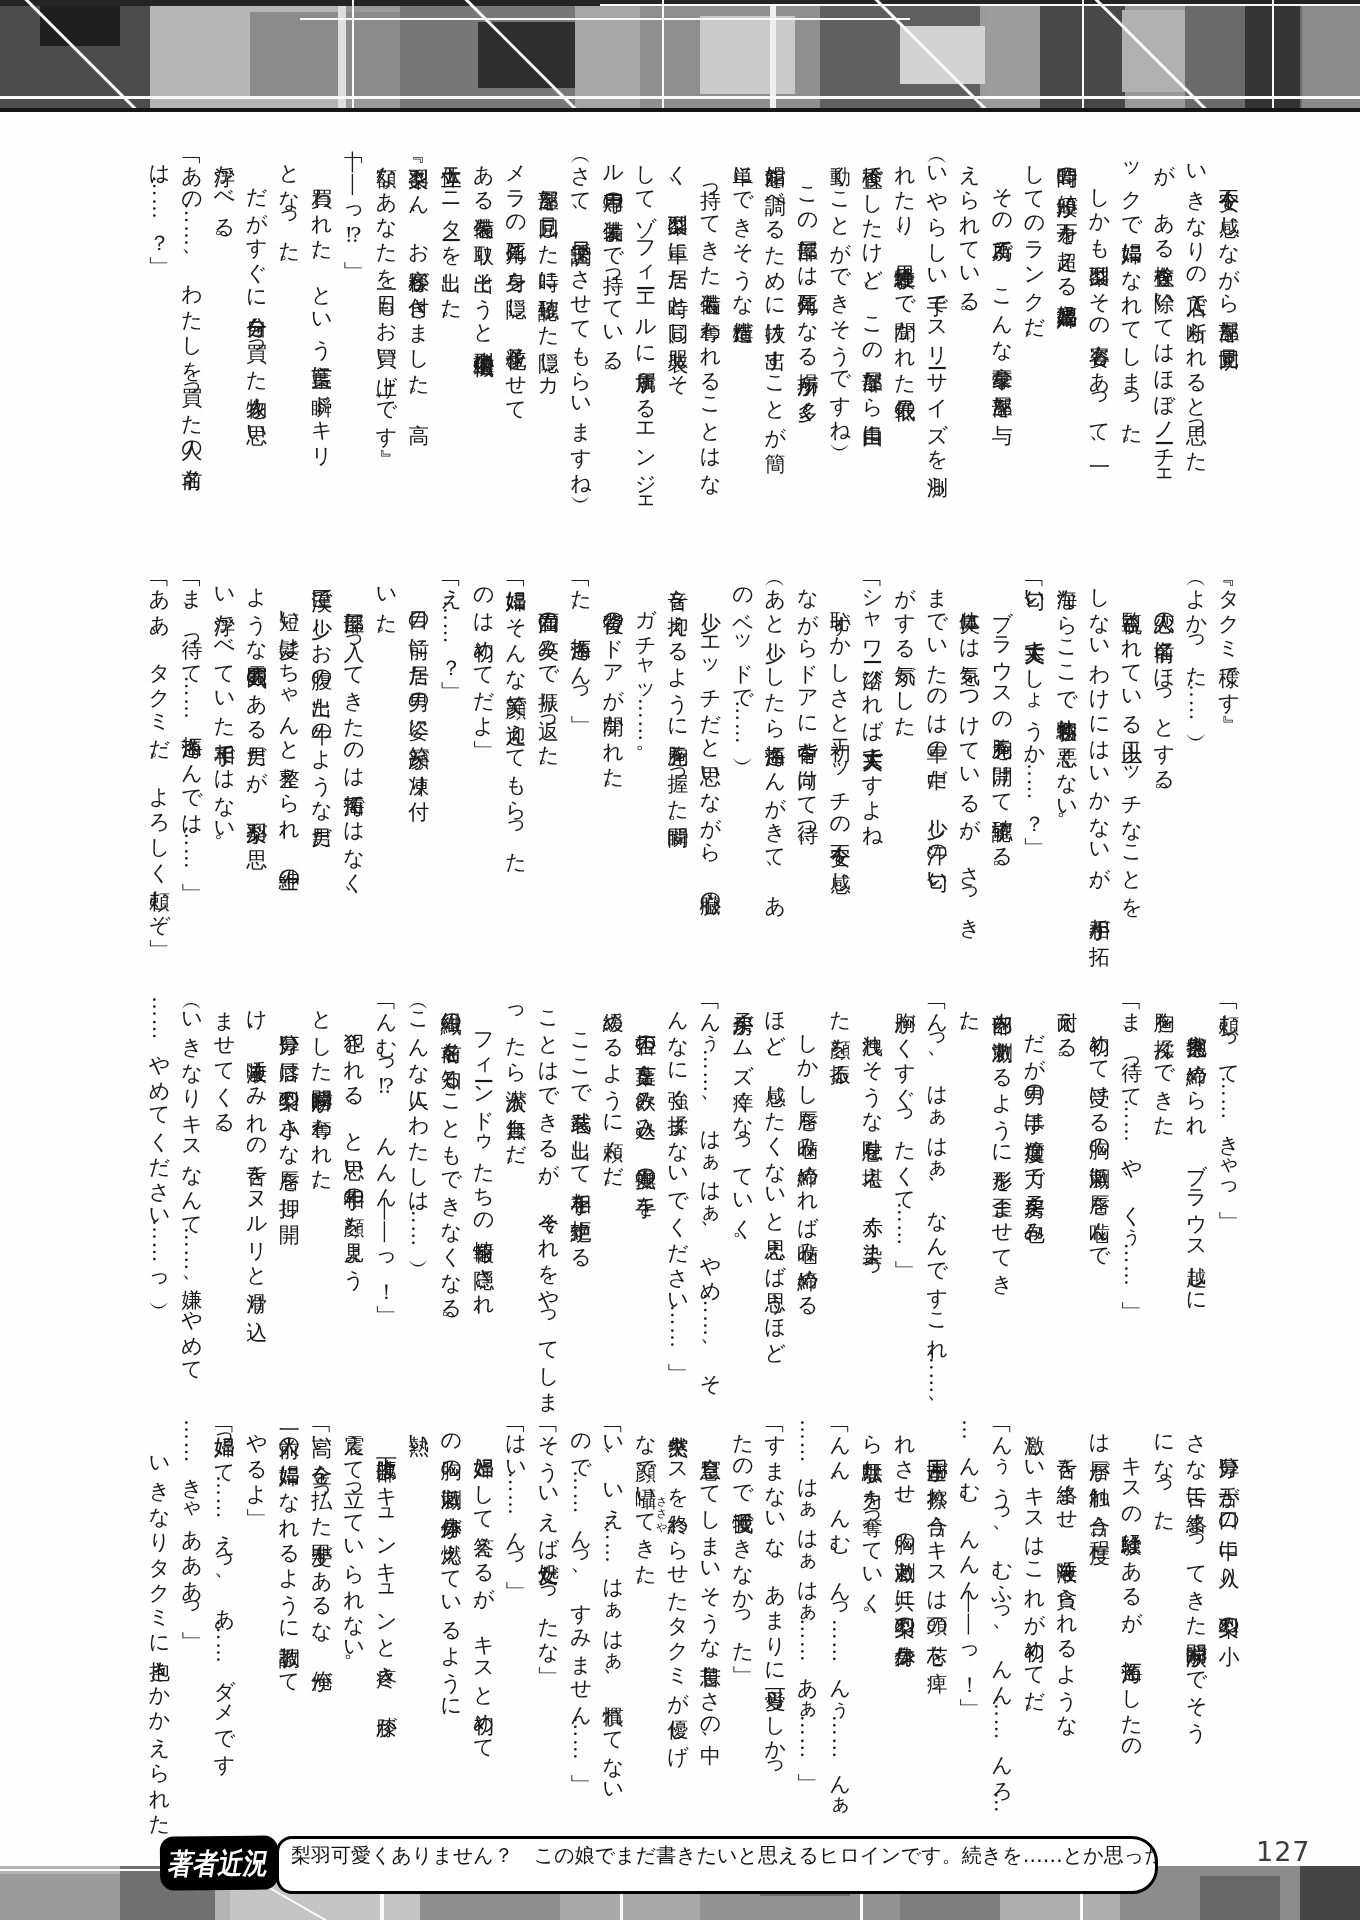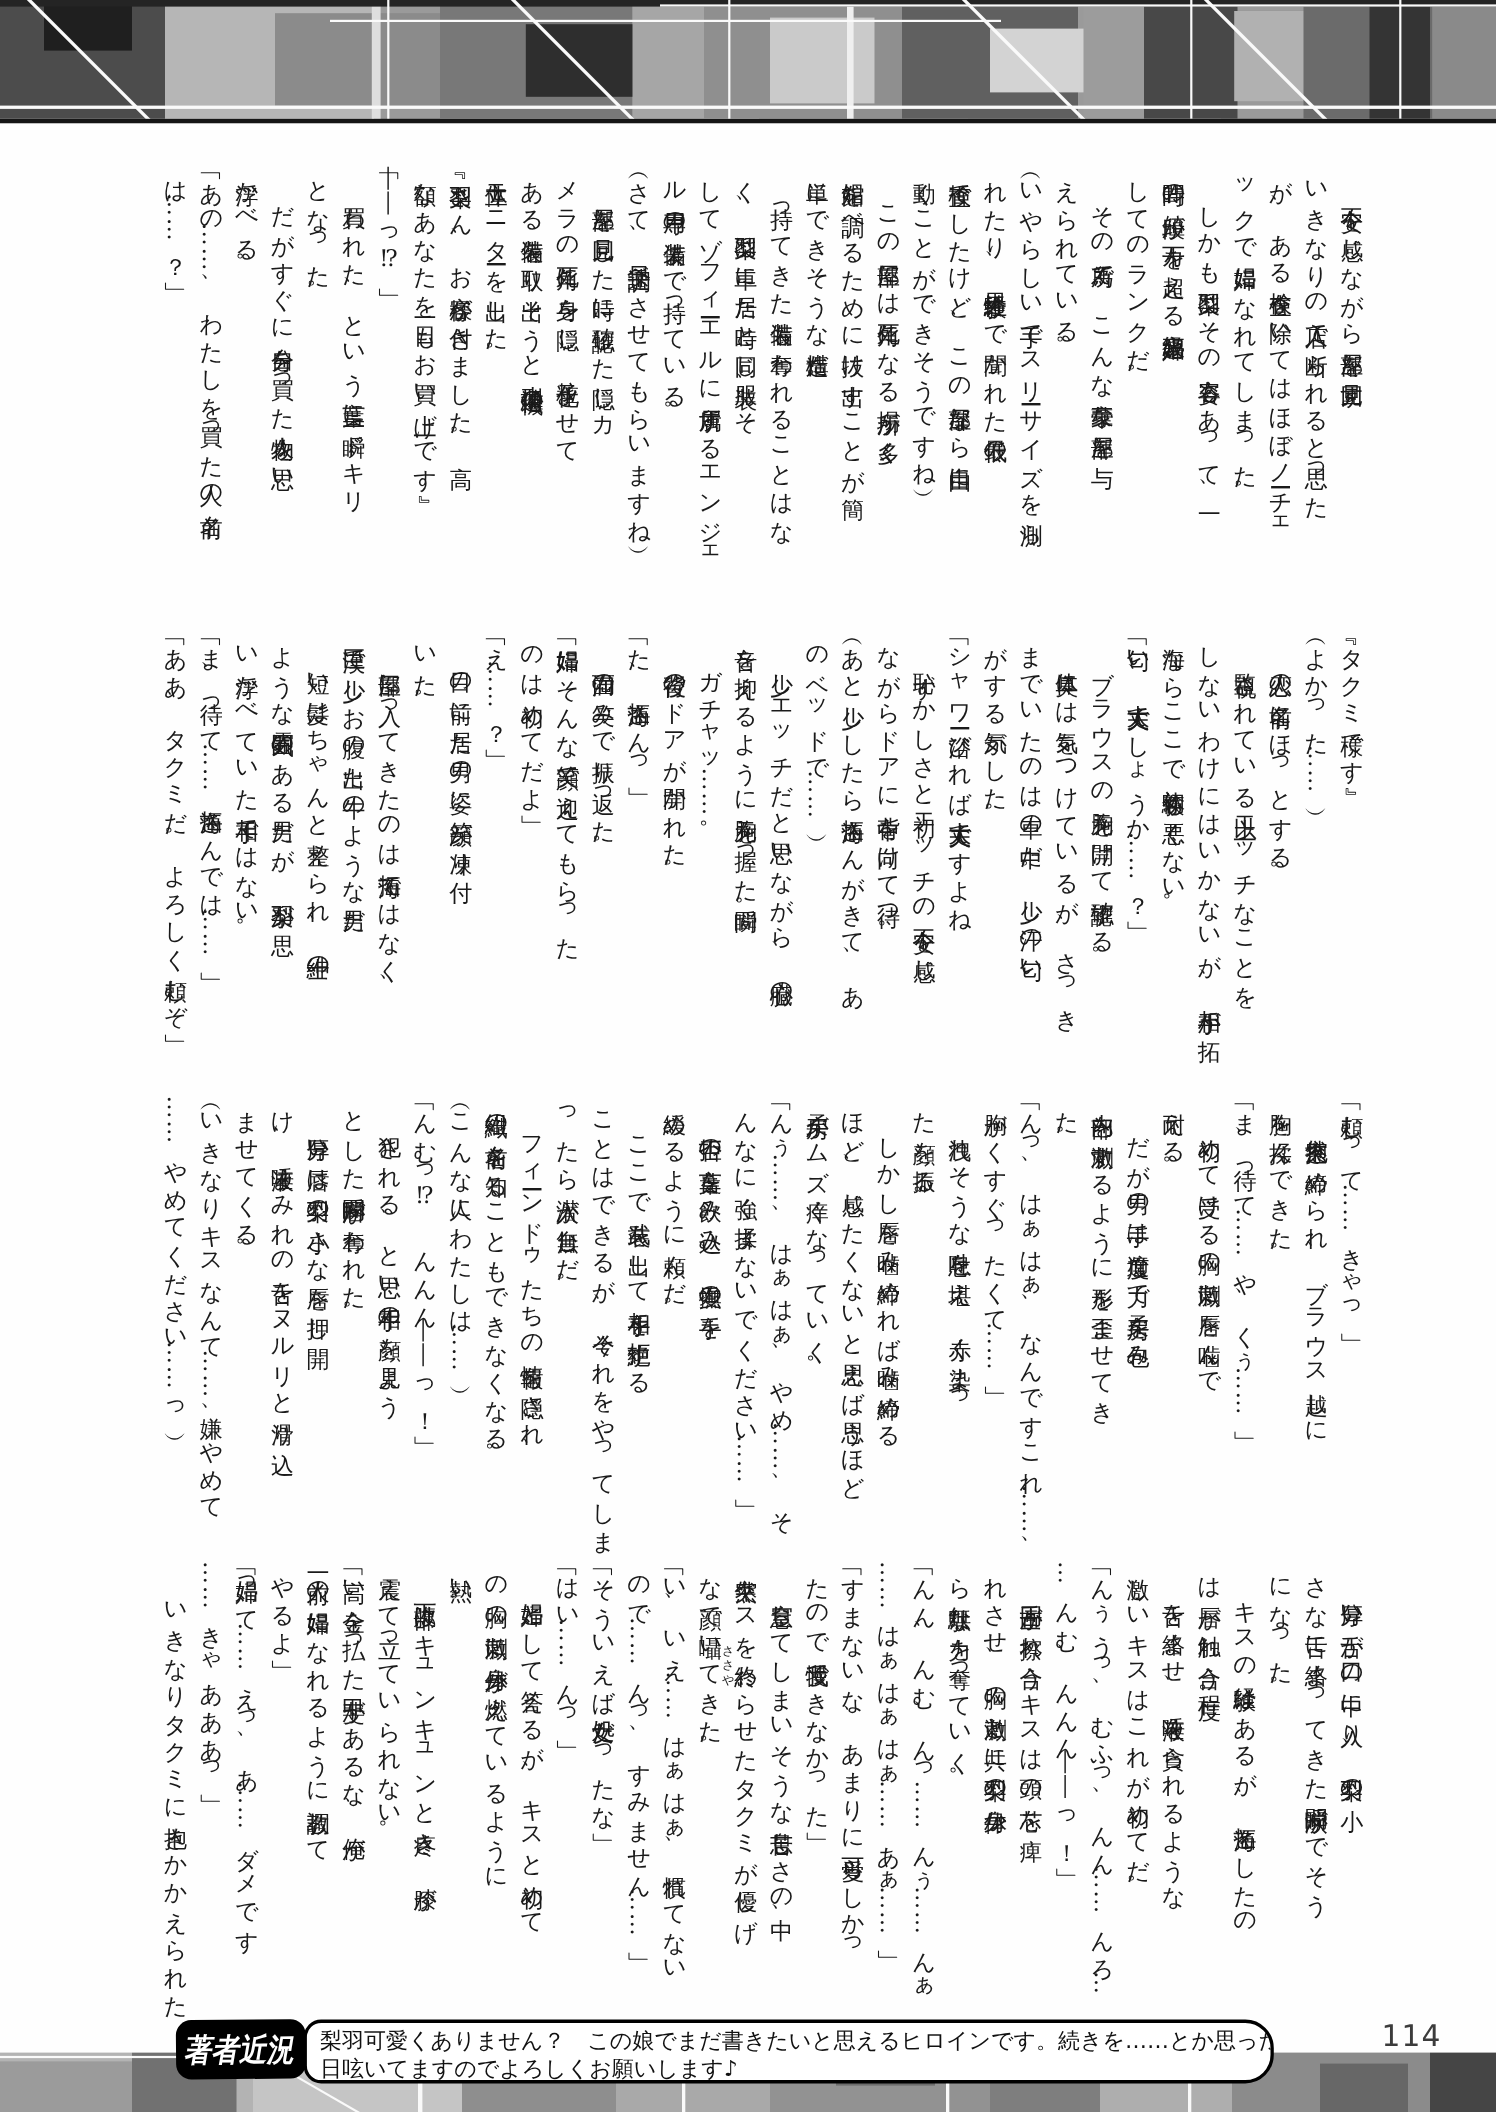--- a/index.html
+++ b/index.html
@@ -233,21 +233,21 @@
     <div class="vcol">「高い金を払った甲斐があるな、俺が</div>
     <div class="vcol">一人前の娼婦になれるように調教して</div>
     <div class="vcol">やるよ」</div>
     <div class="vcol">「娼婦って……えっ、あ……ダメです</div>
     <div class="vcol">……きゃあああっ」</div>
     <div class="vcol">　いきなりタクミに抱きかかえられた</div>
   </div>
 
 <span class="furigana">ささや</span>
 
-<div class="pagenum">114</div>
+<div class="pagenum">127</div>
 
 <div id="footer-art" class="collage">
   <div class="blk" style="left:0;top:8px;width:180px;height:46px;background:#9b9b9b;"></div>
   <div class="blk" style="left:120px;top:0;width:95px;height:54px;background:#717171;"></div>
   <div class="blk" style="left:230px;top:12px;width:200px;height:42px;background:#c5c5c5;"></div>
   <div class="blk" style="left:420px;top:6px;width:160px;height:48px;background:#8e8e8e;"></div>
   <div class="blk" style="left:560px;top:0;width:140px;height:54px;background:#a9a9a9;"></div>
   <div class="blk" style="left:700px;top:0;width:200px;height:54px;background:#929292;"></div>
   <div class="blk" style="left:760px;top:0;width:90px;height:30px;background:#6c6c6c;"></div>
   <div class="blk" style="left:900px;top:0;width:180px;height:54px;background:#7e7e7e;"></div>
@@ -261,14 +261,13 @@
   <div class="wline" style="left:1080px;top:0;width:3px;height:54px;"></div>
   <div class="wline" style="left:0;top:3px;width:700px;height:2px;"></div>
   <div class="wline" style="left:300px;top:-20px;width:2px;height:120px;transform:rotate(-60deg);"></div>
 </div>
 
 <div class="note-label">
   <span>著者近況</span>
 </div>
 <div class="note-bubble">
   <p>梨羽可愛くありません？　この娘でまだ書きたいと思えるヒロインです。続きを……とか思ったり。ブログ・ツイッターでほぼ毎</p>
-  <p>日呟いてますのでよろしくお願いします♪</p>
 </div>
 
 </body></html>

